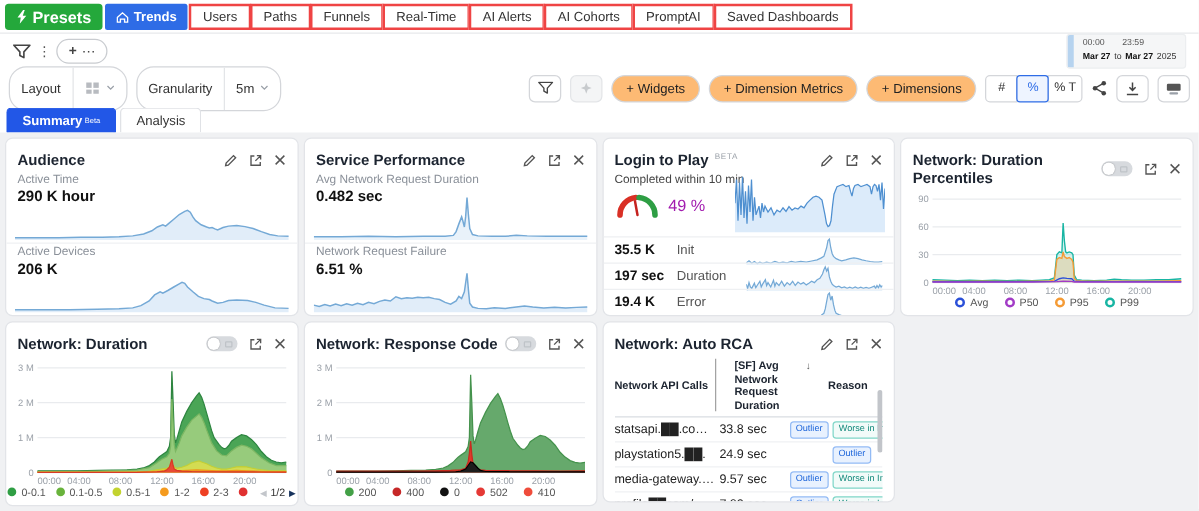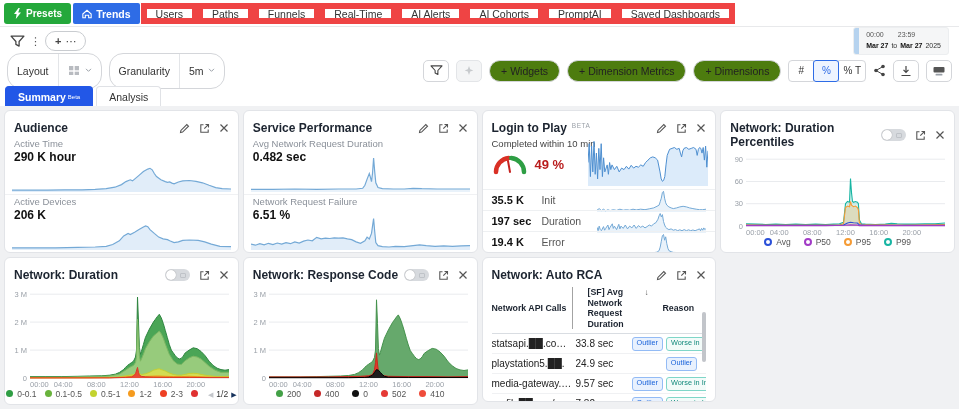--- a/index.html
+++ b/index.html
@@ -1,42 +1,42 @@
 <!DOCTYPE html>
 <html><head>
 <meta charset="utf-8">
 <style>
   html,body{margin:0;padding:0;overflow:hidden}
   body{width:959px;height:409px;font-family:"Liberation Sans",sans-serif;background:#fff;color:#222;font-size:11px;position:relative}
   svg text{font-family:"Liberation Sans",sans-serif}
   
   .navbar{display:flex;align-items:center;height:27px;padding:3px 4px 2px;gap:2px;border-bottom:1px solid #e8e9eb;box-sizing:border-box}
-  .btn-presets{background:#24a83b;color:#fff;font-weight:700;font-size:10px;height:21px;border-radius:3px;display:flex;align-items:center;gap:4px;padding:0 9px;border:none;cursor:pointer}
+  .btn-presets{background:#24a83b;color:#fff;font-weight:700;font-size:13px;height:21px;border-radius:3px;display:flex;align-items:center;gap:4px;padding:0 9px;border:none;cursor:pointer}
   .tab-trends{background:#2e6ce6;color:#fff;font-weight:700;font-size:10.5px;height:21px;border-radius:2px;display:flex;align-items:center;gap:4px;padding:0 9px}
   .navtabs{display:flex;height:21px}
-  .navtab{display:flex;align-items:center;padding:0 9px;border:6px solid #ef4444;background:#fff;font-size:10.5px;color:#333;margin-left:-1px;white-space:nowrap}
+  .navtab{display:flex;align-items:center;padding:0 9px;border:2px solid #ef4444;background:#fff;font-size:10.5px;color:#333;margin-left:-1px;white-space:nowrap}
   
   .filter-row{height:28px;display:flex;align-items:center;padding:0 10px;gap:5px;box-sizing:border-box}
   .kebab{color:#555;font-size:11px;letter-spacing:-1px}
   .btn-addfilter{border:1px solid #c9ccd0;border-radius:12px;height:20px;padding:0 9px;background:#fff;display:flex;align-items:center;gap:4px;color:#444;font-size:11px}
   .daterange{margin-left:auto;display:flex;background:#f5f6f7;border-radius:3px;overflow:hidden;border:1px solid #eceef0}
   .daterange .bar{width:5px;background:#b6d3ef}
   .daterange .dtext{padding:2px 7px 3px;font-size:7px;color:#333;line-height:1.5}
   .dline1{display:flex;gap:14px;color:#555}
   .dline2{display:flex;gap:3px}
   .dline2 b{font-weight:700;color:#111}
   
   .toolbar{height:31px;display:flex;align-items:center;padding:0 7px;gap:7px;box-sizing:border-box}
   .pillgroup{display:flex;align-items:stretch;border:1px solid #d4d6da;border-radius:14px;height:36px;font-size:10.5px;overflow:hidden;background:#fff;box-sizing:border-box}
   .pillgroup .seg{padding:0 9px;display:flex;align-items:center;gap:5px;color:#333}
   .pillgroup .seg + .seg{border-left:1px solid #e3e5e8}
   .tb-right{margin-left:auto;display:flex;align-items:center;gap:7px}
   .iconbtn{width:26px;height:22px;border:1px solid #d4d6da;border-radius:5px;display:flex;align-items:center;justify-content:center;background:#fff;box-sizing:border-box}
   .iconbtn.disabled{background:#f4f5f6;border-color:#e3e5e8}
-  .btn-pill{border:1px solid #d4d6da;border-radius:14px;height:22px;padding:0 11px;background:#4d7c0f;font-size:10.5px;display:flex;align-items:center;gap:5px;color:#222;box-sizing:border-box;white-space:nowrap}
+  .btn-pill{border:1px solid #d4d6da;border-radius:14px;height:22px;padding:0 11px;background:#fdba74;font-size:10.5px;display:flex;align-items:center;gap:5px;color:#222;box-sizing:border-box;white-space:nowrap}
   .seg3{display:flex;height:22px}
   .seg3 .cell{min-width:26px;padding:0 4px;display:flex;align-items:center;justify-content:center;border:1px solid #d4d6da;margin-left:-1px;font-size:10px;background:#fff;color:#333;box-sizing:border-box}
   .seg3 .cell:first-child{border-radius:4px 0 0 4px;margin-left:0}
   .seg3 .cell:last-child{border-radius:0 4px 4px 0}
   .seg3 .cell.active{border:1px solid #2e6ce6;color:#2e6ce6;background:#eef4ff;z-index:1;border-radius:3px}
   .plainicon{color:#444;display:flex;align-items:center}
   
   .viewtabs{height:20px;display:flex;padding:0 5px;gap:3px;align-items:flex-end;box-sizing:border-box}
   .vtab{padding:0 12px;height:19px;display:flex;align-items:center;font-size:10.5px;border:1px solid #e0e2e6;border-bottom:none;border-radius:4px 4px 0 0;background:#fff;color:#333}
   .vtab.active{background:#2257e7;color:#fff;border-color:#2257e7;font-weight:700}
@@ -55,21 +55,21 @@
   
   .metric{position:relative;flex:1;padding:1px 9px 0}
   .metric + .metric{border-top:1px solid #f0f1f3}
   .mlabel{font-size:9.5px;color:#8a9099}
   .mvalue{font-size:12px;font-weight:700;color:#111;margin-top:1px}
   .spark{position:absolute;left:7px;right:7px;bottom:2px;height:38px}
   
   .ltoplabel{font-size:9.5px;color:#444;padding:1px 9px 0;font-weight:400}
   .topblock{position:relative;height:40px;flex:0 0 auto}
   .gaugewrap{position:absolute;left:9px;top:4px;display:flex;align-items:center;gap:7px}
-  .gpct{color:#b91c1c;font-weight:700;font-size:13px}
+  .gpct{color:#a21caf;font-weight:400;font-size:13px}
   .gspark{position:absolute;left:105px;right:8px;top:-11px;bottom:3px}
   .lrow{display:flex;align-items:center;border-top:1px solid #eef0f2;flex:1;padding:0 9px;gap:4px;min-height:0}
   .lval{width:46px;font-weight:700;font-size:11px;color:#111}
   .llab{width:52px;color:#555;font-size:10.5px}
   .lspark{flex:1;height:24px}
   
   .chartbox{flex:1;margin:0 5px;min-height:0}
   .legend{height:17px;display:flex;justify-content:center;gap:13px;align-items:center;font-size:8.5px;color:#555;flex:0 0 auto;padding-bottom:2px}
   .legend.tight{gap:8px}
   .li{display:flex;align-items:center;gap:4px}

